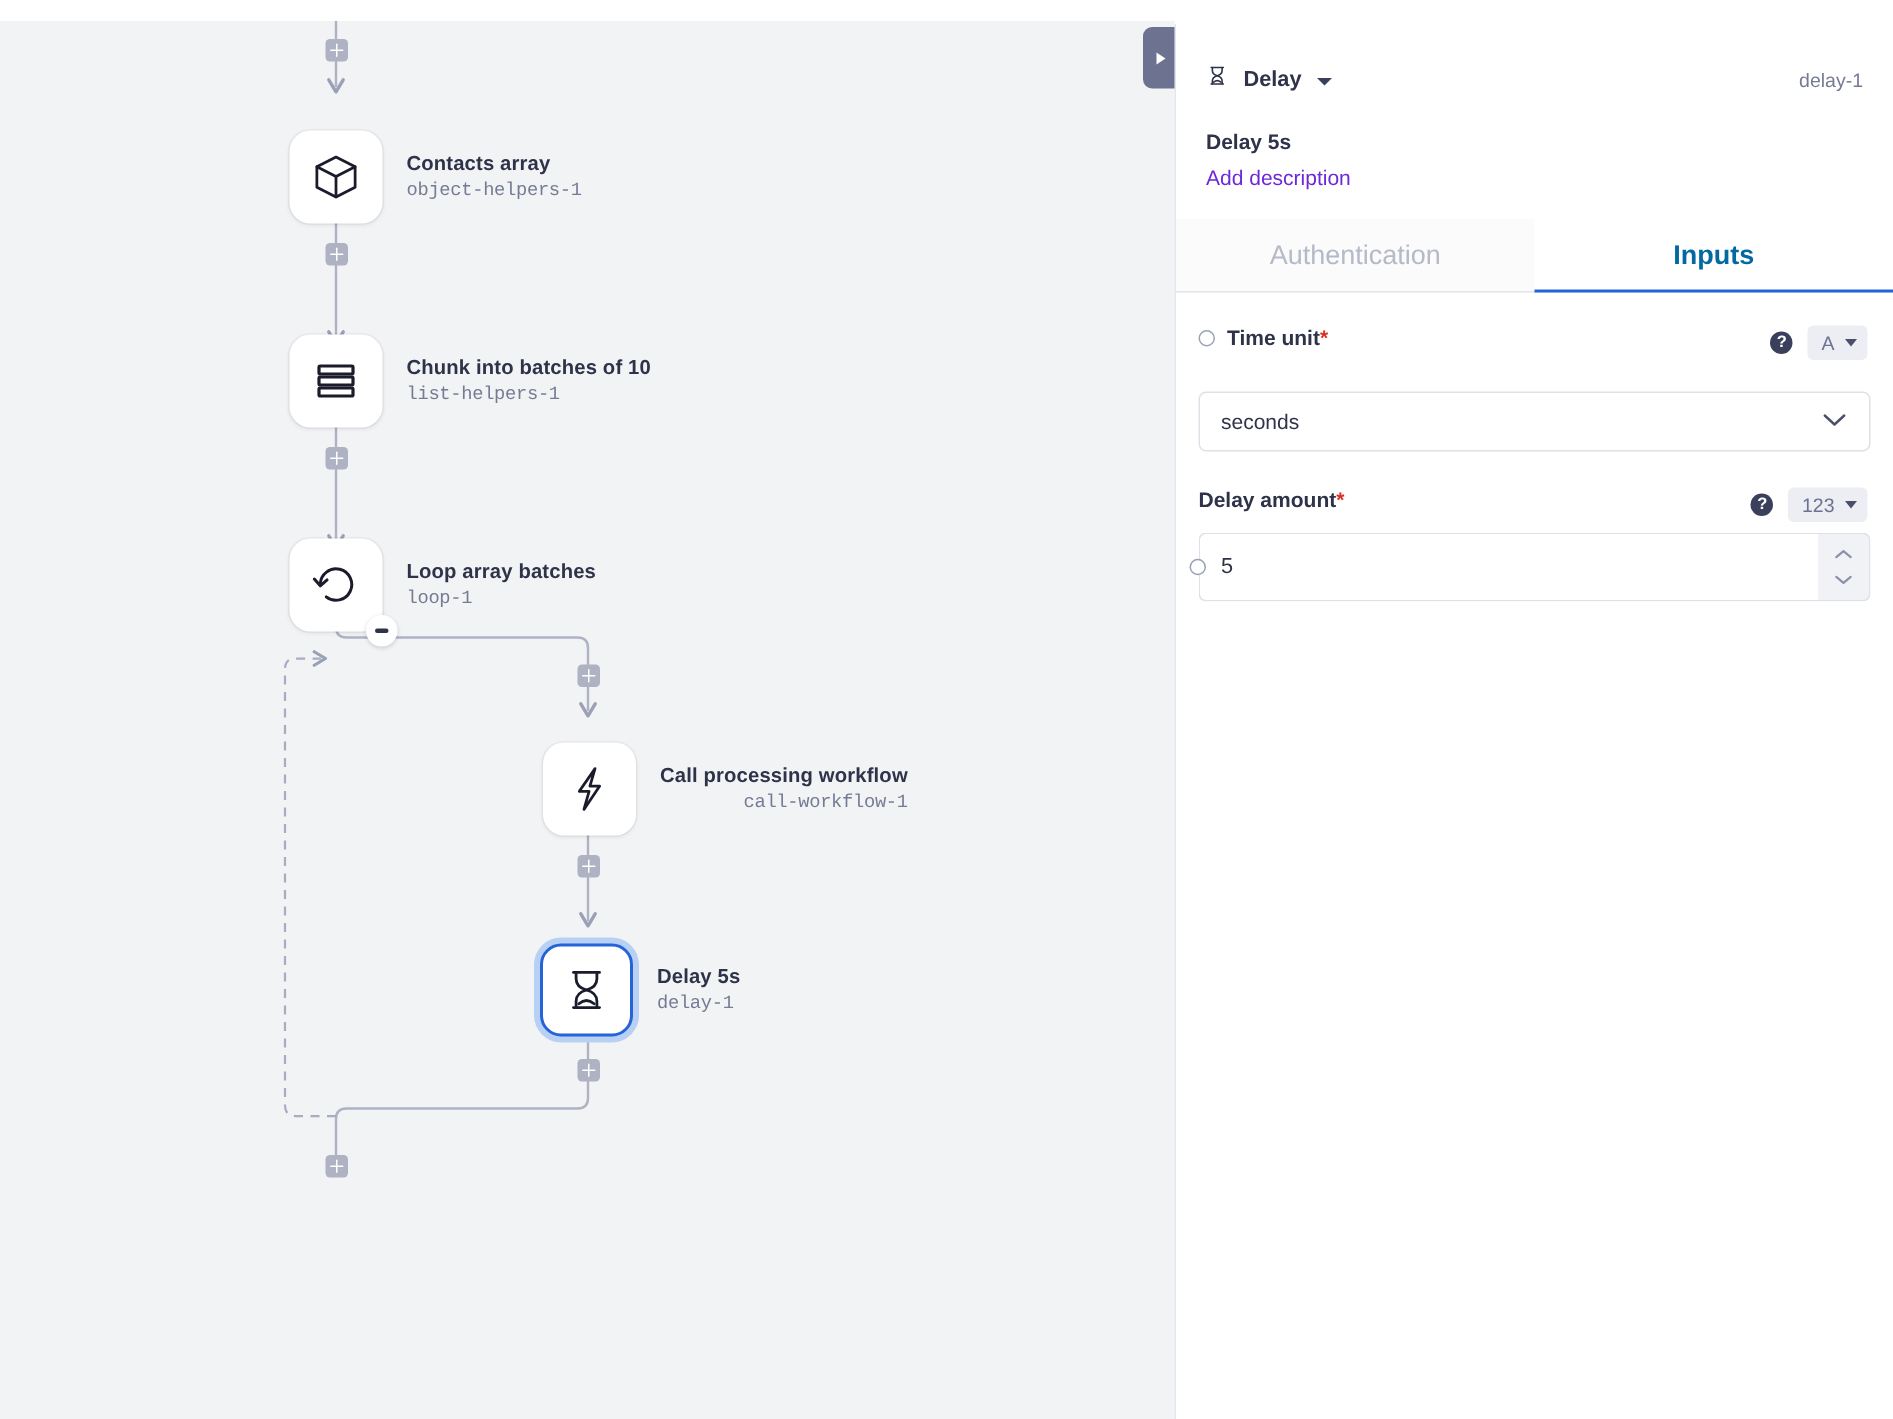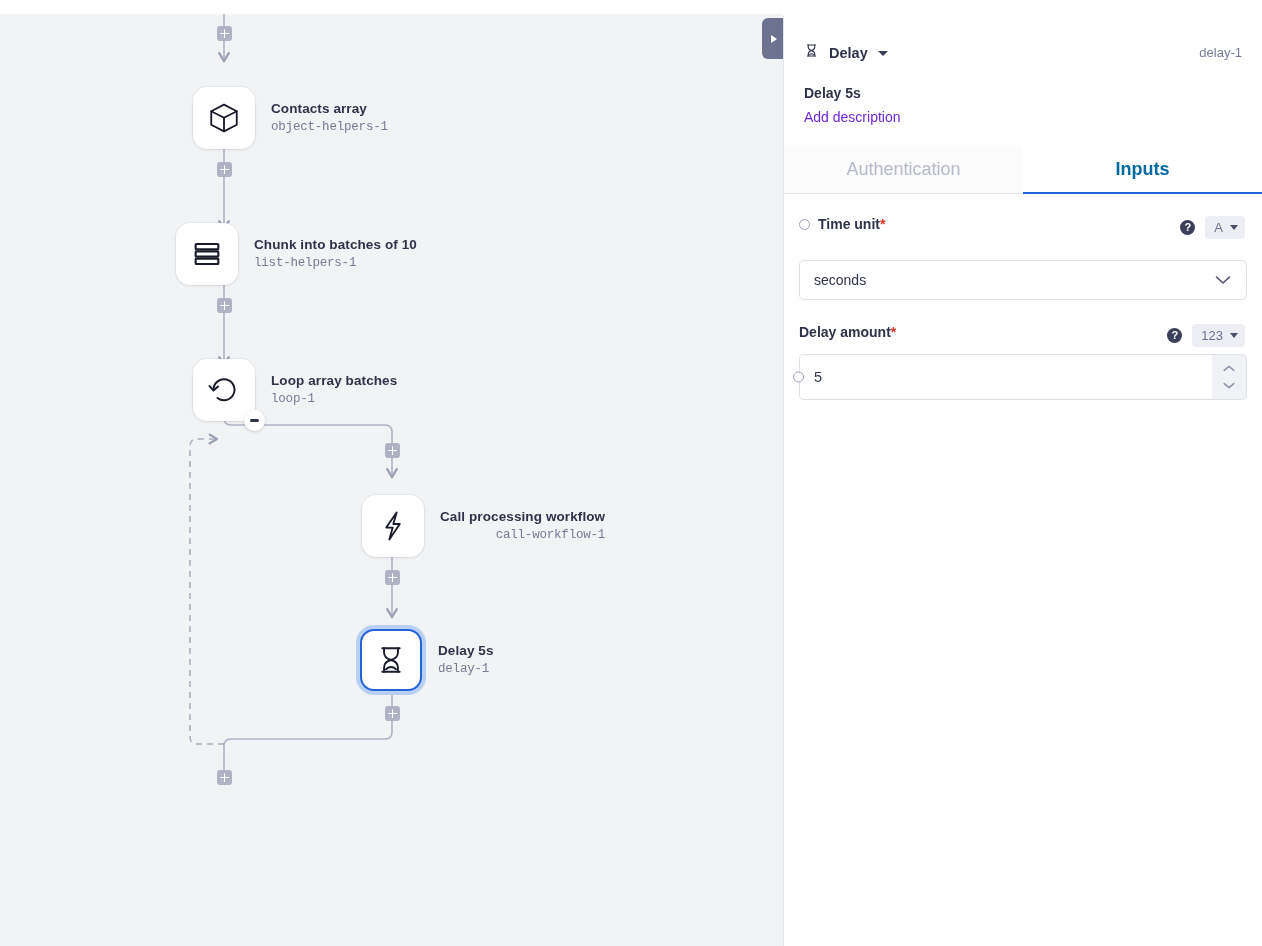--- a/index.html
+++ b/index.html
@@ -471,21 +471,21 @@
               <path d="M12 11.8 L12 21.4"></path>
             </svg>
           </span>
         </div>
         <div class="node-label">
           <div class="node-title">Contacts array</div>
           <div class="node-id">object-helpers-1</div>
         </div>
       </div>
 
-      <div class="node" style="left:176px; top:209px;">
+      <div class="node" style="left:193px; top:209px;">
         <div class="node-box">
           <span>
             <svg width="32" height="32" viewBox="0 0 24 24" fill="none" stroke="#1a1c2b" stroke-width="1.6">
               <rect x="3.5" y="4.5" width="17" height="4" rx="0.6"></rect>
               <rect x="3.5" y="10" width="17" height="4" rx="0.6"></rect>
               <rect x="3.5" y="15.5" width="17" height="4" rx="0.6"></rect>
             </svg>
           </span>
         </div>
         <div class="node-label">

